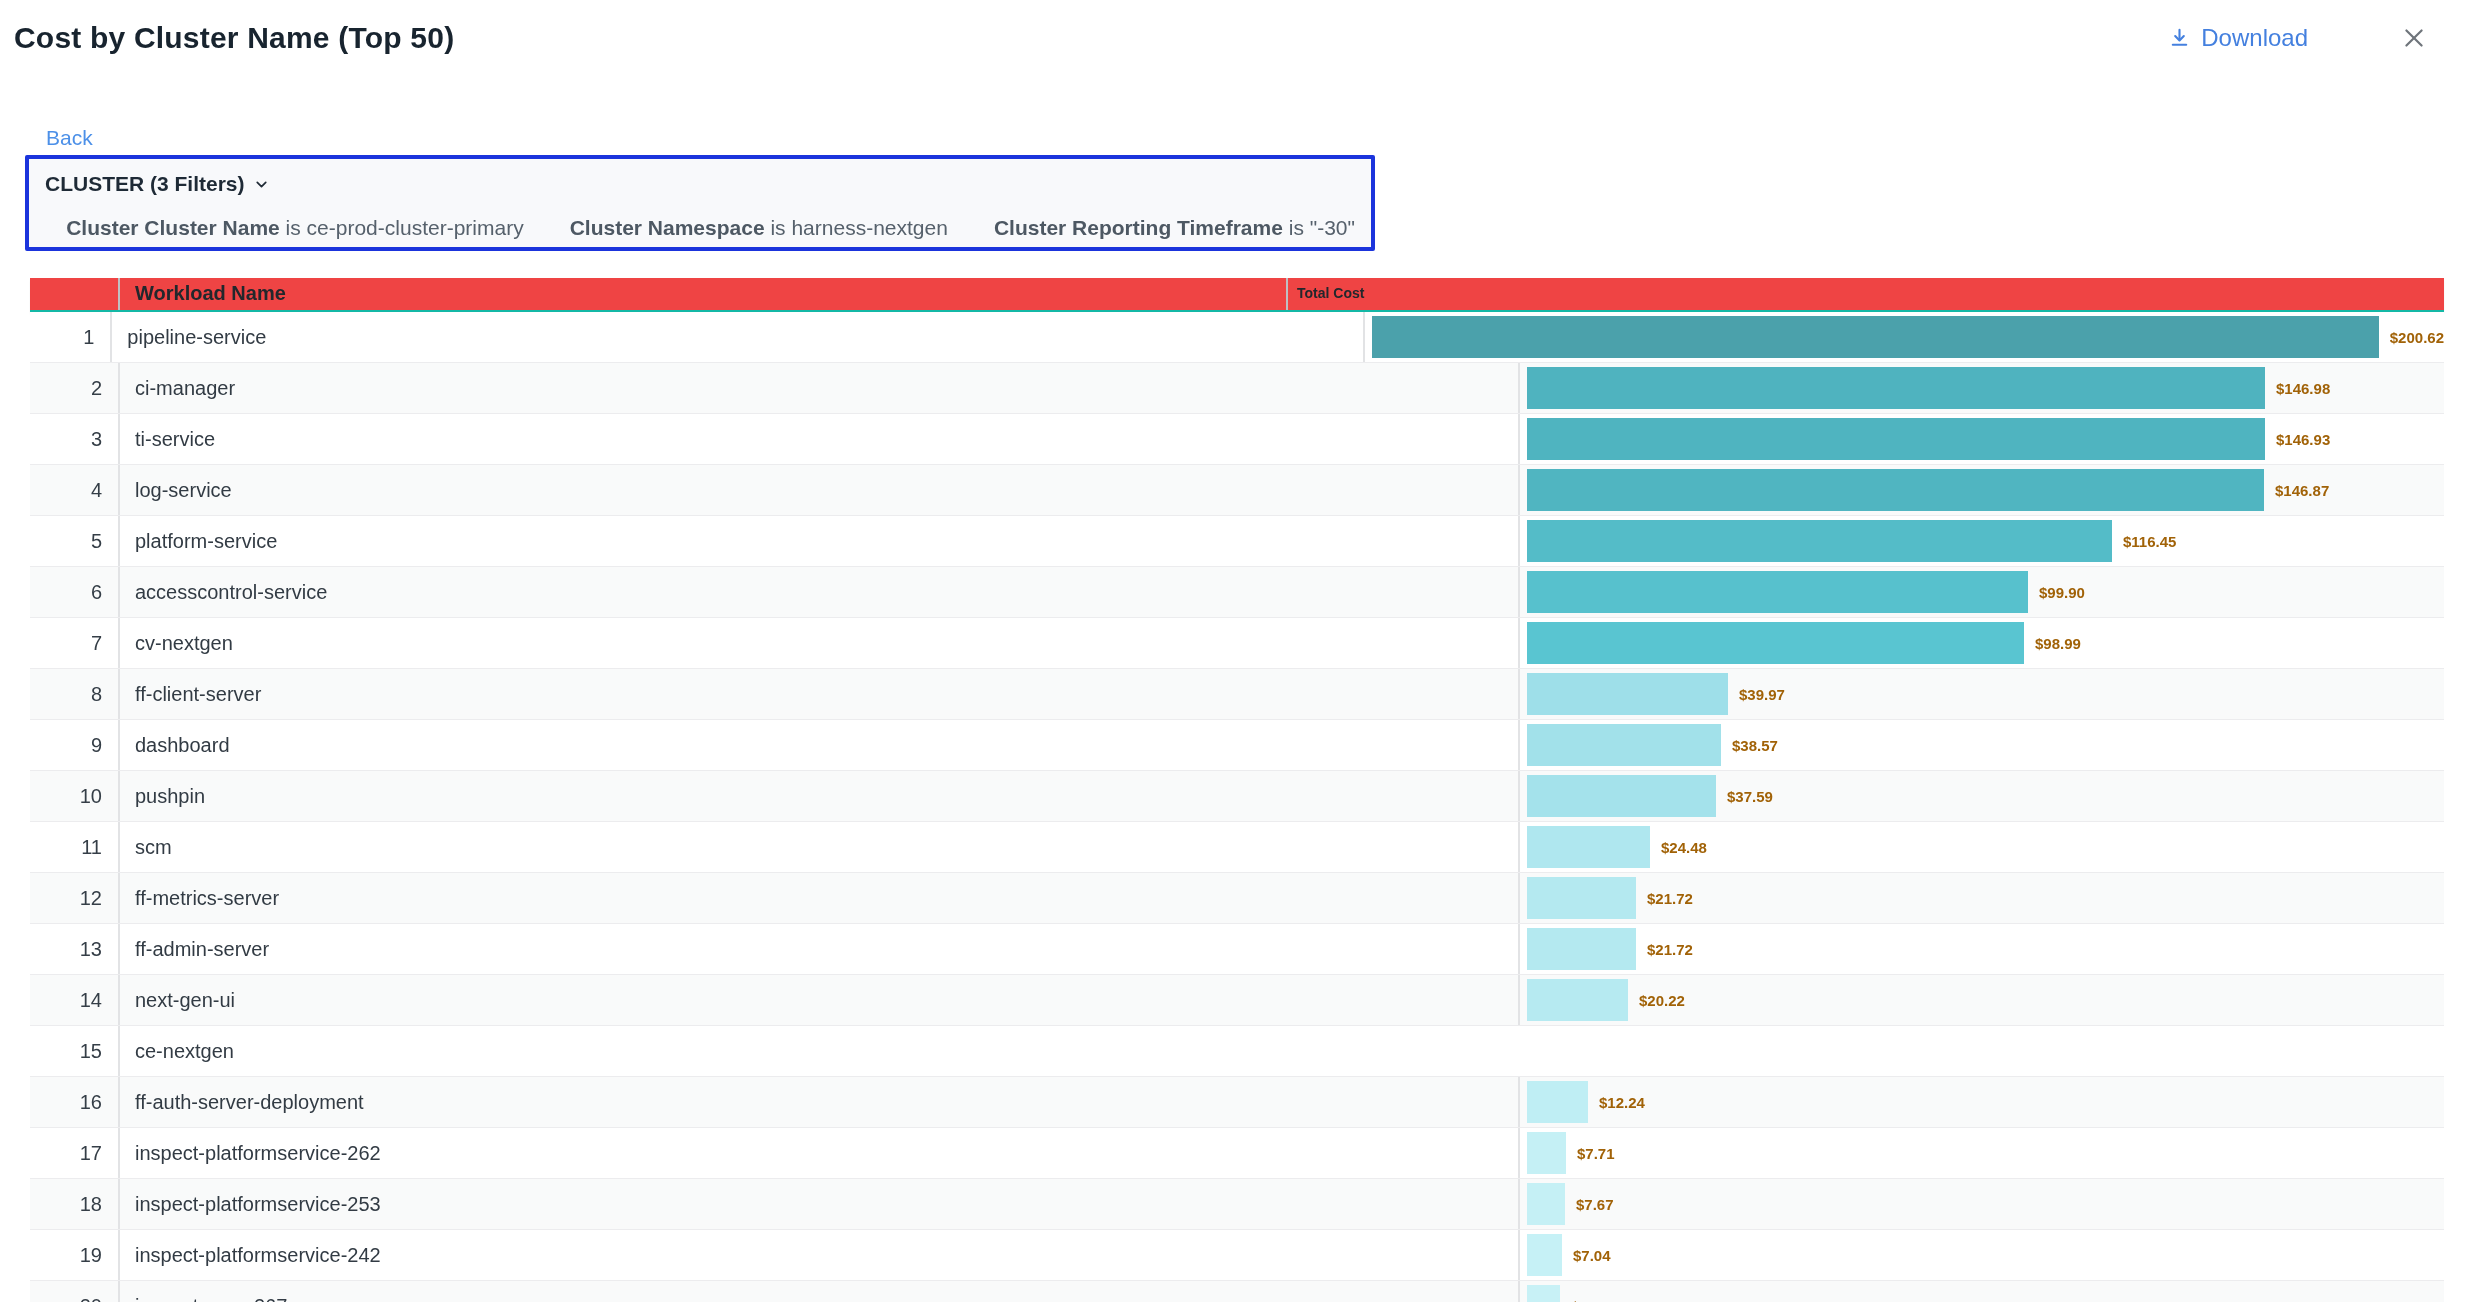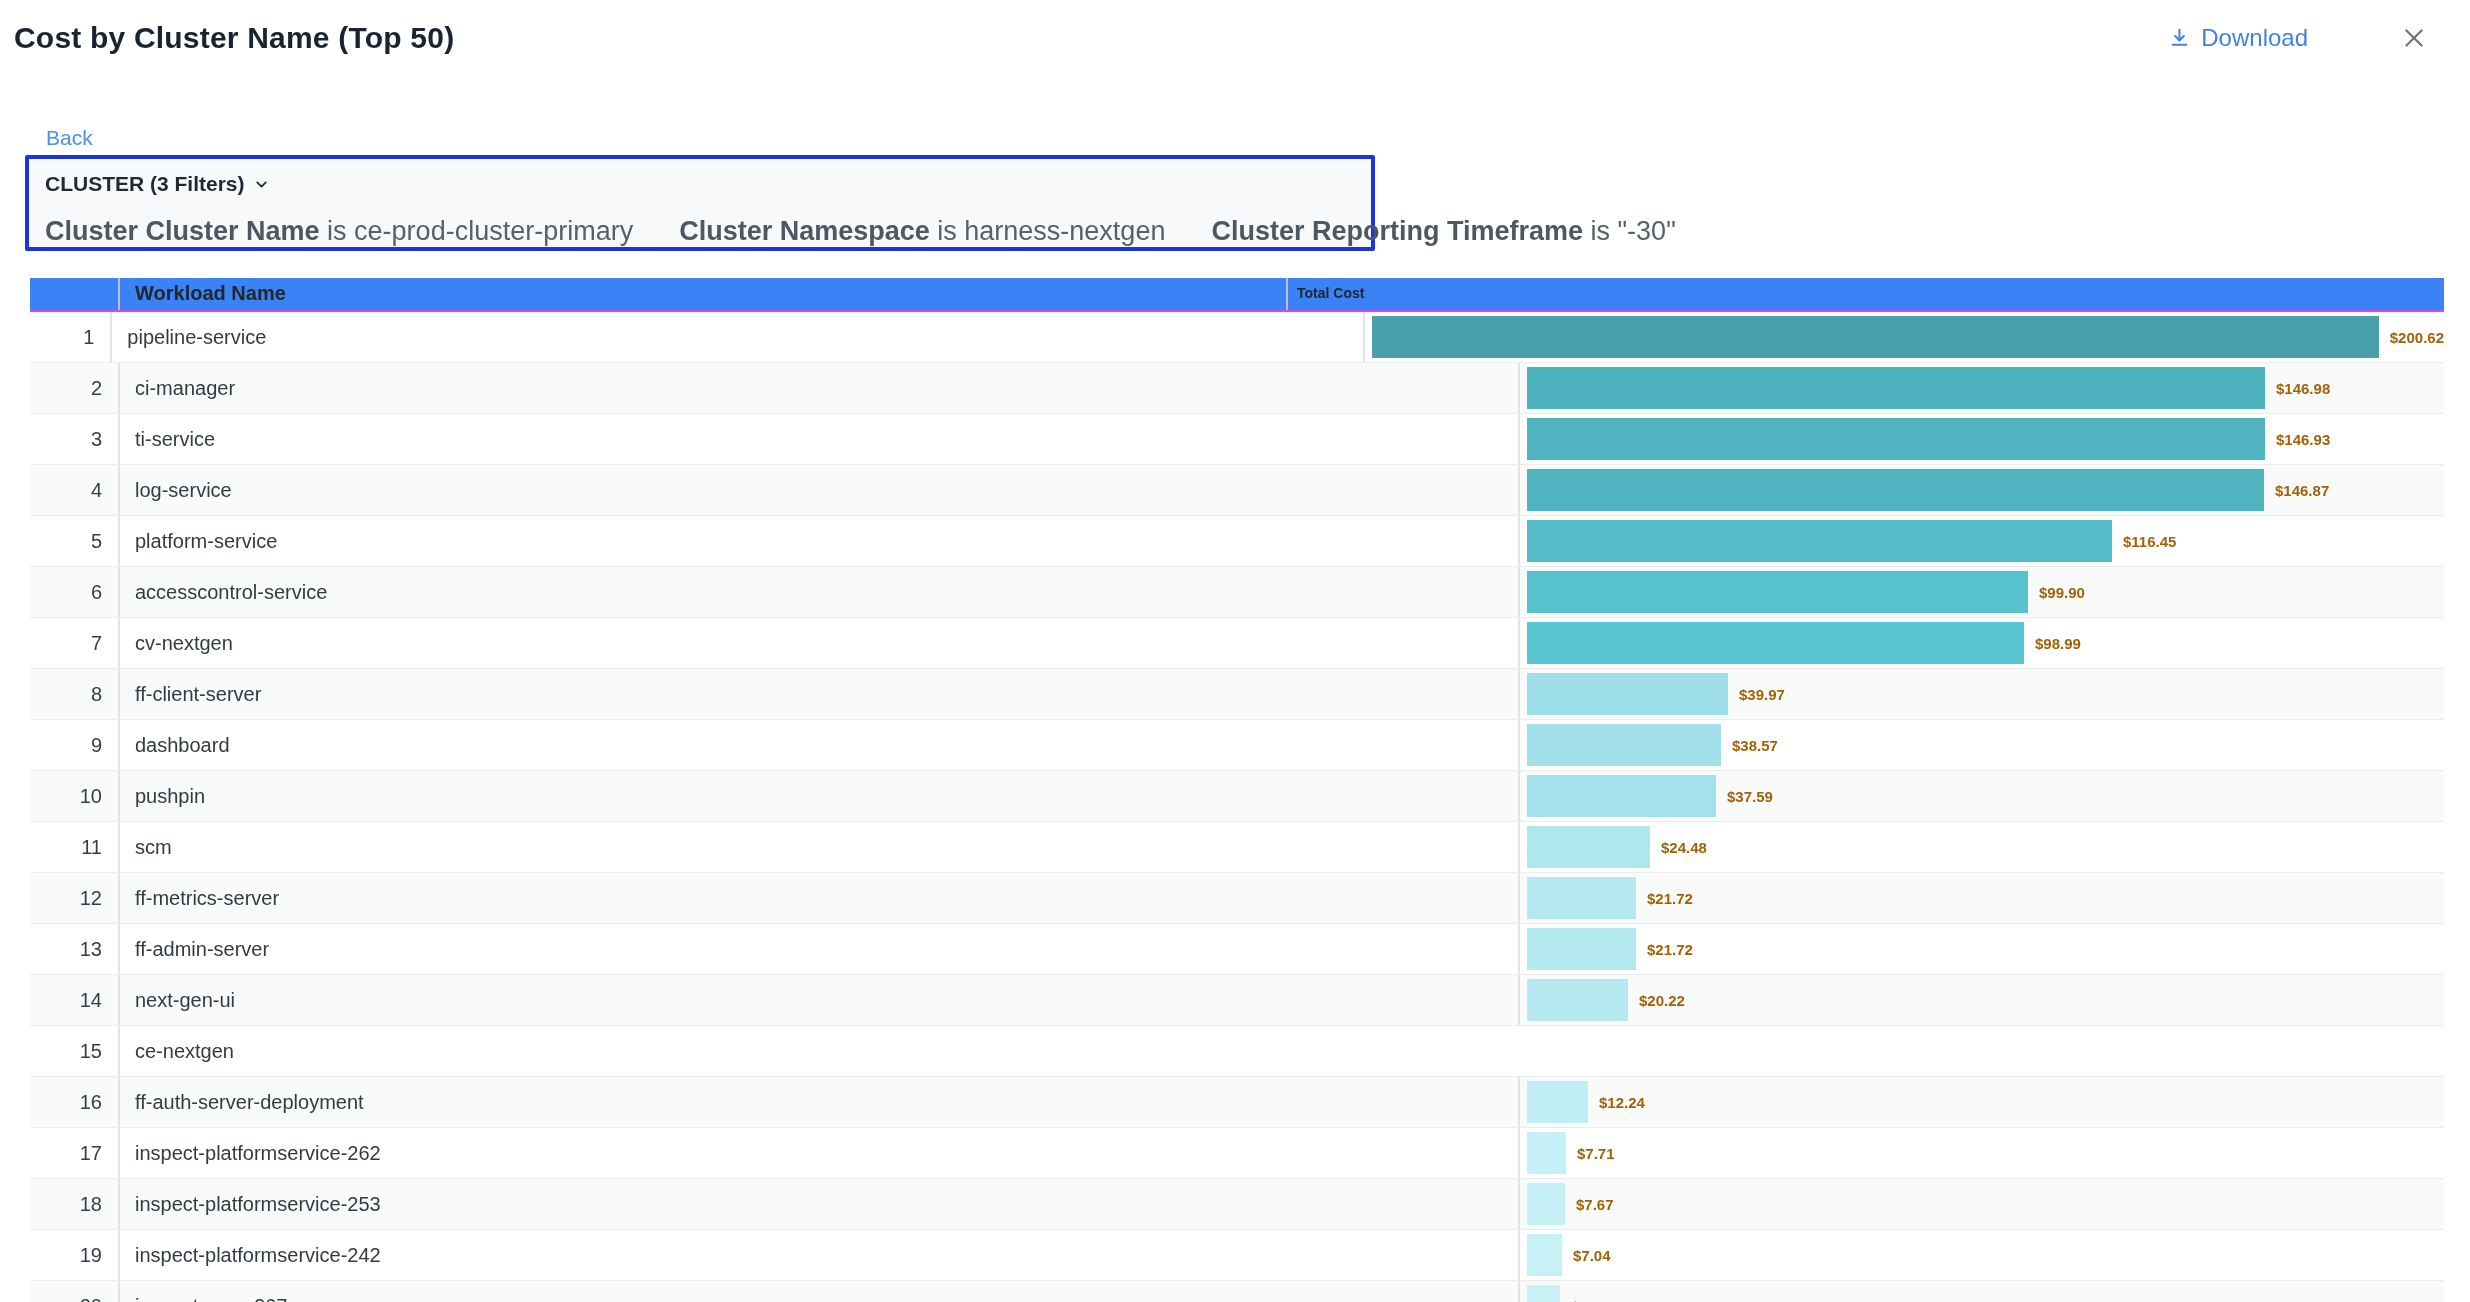--- a/index.html
+++ b/index.html
@@ -14,25 +14,25 @@
   .title{flex:1;font-size:30px;font-weight:700;color:#18242f;letter-spacing:.2px;}
   .download-btn{display:flex;align-items:center;gap:10px;color:#4480df;font-size:24px;font-weight:500;cursor:pointer;}
   .download-btn svg{display:block;}
   .close-btn{margin-left:92px;display:flex;align-items:center;cursor:pointer;color:#6f757b;}
   
   .back{position:absolute;left:30px;top:126px;font-size:21px;color:#4c90e8;text-decoration:none;cursor:pointer;margin-left:16px;}
   
   .filter-box{position:absolute;left:25px;top:155px;width:1350px;height:96px;box-sizing:border-box;
     border:4px solid #1b34dc;border-radius:2px;background:#f8f9fb;padding:13px 16px;}
   .filter-title-row{display:flex;align-items:center;gap:8px;font-size:21px;font-weight:600;color:#1e2a36;cursor:pointer;}
-  .filter-values{margin-top:20px;display:flex;gap:46px;font-size:27px;color:#56616c;white-space:nowrap;}
+  .filter-values{margin-top:20px;display:flex;gap:46px;font-size:21px;color:#56616c;white-space:nowrap;justify-content:flex-end;}
   .fitem .ffield{font-weight:600;color:#4d5863;}
   
   .table{position:absolute;left:30px;top:278px;width:2414px;}
-  .thead{height:32px;display:flex;background:#3b82f6;border-bottom:2px solid #d946ef;box-shadow:0 2px 2px rgba(0,0,0,.05);}
+  .thead{height:32px;display:flex;background:#ef4444;border-bottom:2px solid #14b8a6;box-shadow:0 2px 2px rgba(0,0,0,.05);}
   .h-num{width:88px;box-sizing:border-box;}
   .h-name{width:1168px;box-sizing:border-box;border-left:2px solid #bfc0c3;padding-left:15px;line-height:31px;font-size:20px;font-weight:700;color:#22272c;}
   .h-cost{flex:1;box-sizing:border-box;border-left:2px solid #bfc0c3;padding-left:9px;line-height:31px;font-size:14px;font-weight:700;color:#22272c;}
   .trow{height:50px;display:flex;border-bottom:1px solid #ececee;background:#ffffff;}
   .trow.even{background:#f9fafa;}
   .cell-num{width:88px;box-sizing:border-box;text-align:right;padding-right:16px;line-height:50px;font-size:20px;color:#353e47;}
   .cell-name{width:1400px;box-sizing:border-box;border-left:2px solid #e2e3e5;padding-left:15px;line-height:50px;font-size:20px;color:#323b44;}
   .cell-cost{flex:1;box-sizing:border-box;border-left:2px solid #e2e3e5;display:flex;align-items:center;padding-left:7px;}
   .bar{height:42px;flex:none;}
   .val{margin-left:11px;font-size:15px;color:#a16207;white-space:nowrap;font-weight:bold;}

